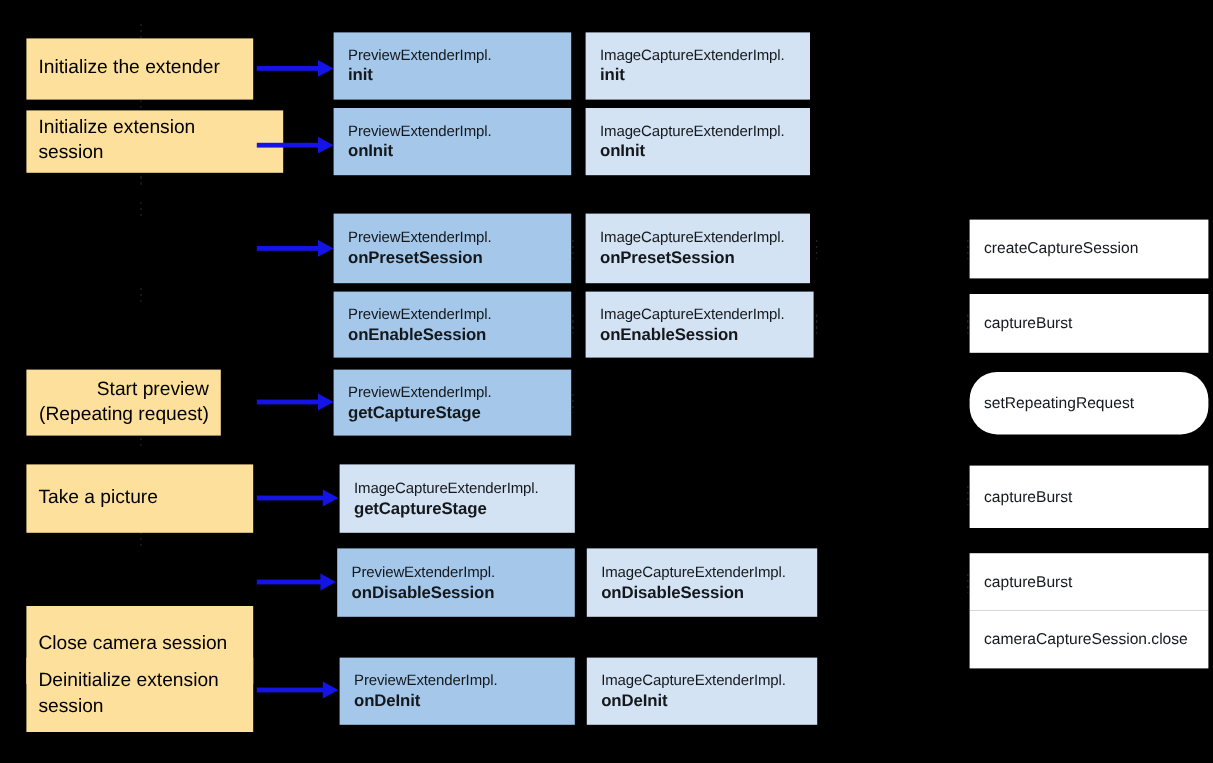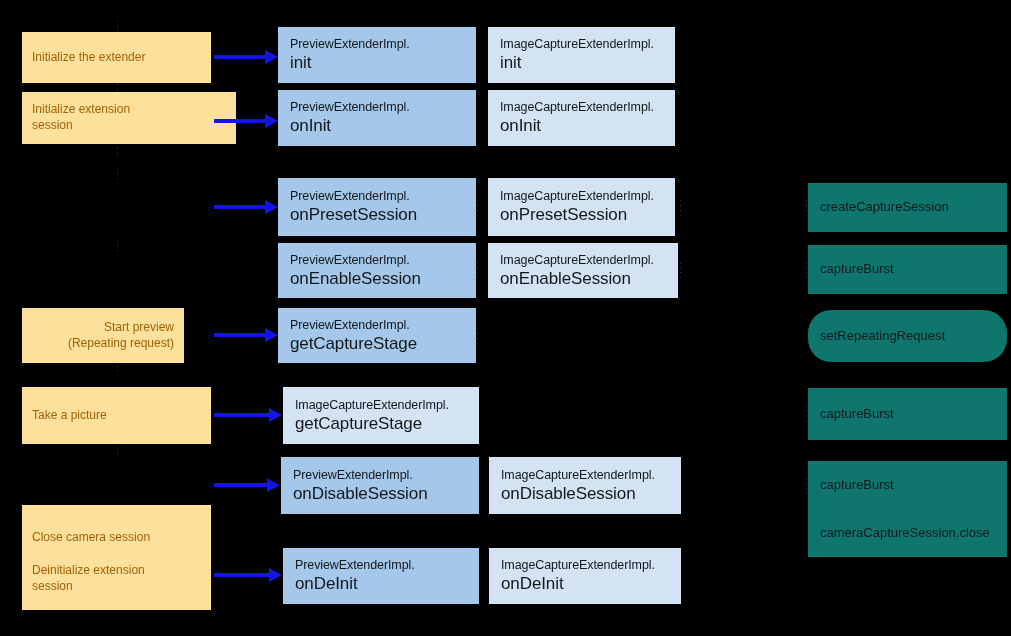--- a/index.html
+++ b/index.html
@@ -32,31 +32,31 @@
   }
 
   .box .l1 {
     display: block;
     font-size: 12.5px;
     font-weight: 400;
     letter-spacing: -0.1px;
   }
   .box .l2 {
     display: block;
-    font-size: 17px;
-    font-weight: 400;
+    font-size: 14px;
+    font-weight: 700;
     letter-spacing: -0.1px;
   }
 
   
   .stage {
     background: #fce09b;
     padding: 0 10px;
-    font-size: 12px;
-    color: #a16207;
+    font-size: 16px;
+    color: #000000;
   }
   .stage .stage-text {
     display: block;
     white-space: pre-line;
     line-height: 1.3;
   }
 
   
   .preview {
     background: #a5c8ea;
@@ -64,21 +64,21 @@
   }
 
   
   .capture {
     background: #d4e3f4;
     padding: 0 12px;
   }
 
   
   .camera2 {
-    background: #0f766e;
+    background: #ffffff;
     padding: 0 12px;
     font-size: 13px;
     color: #15191d;
   }
 
   
   .arrow {
     position: absolute;
     height: 14px;
   }

